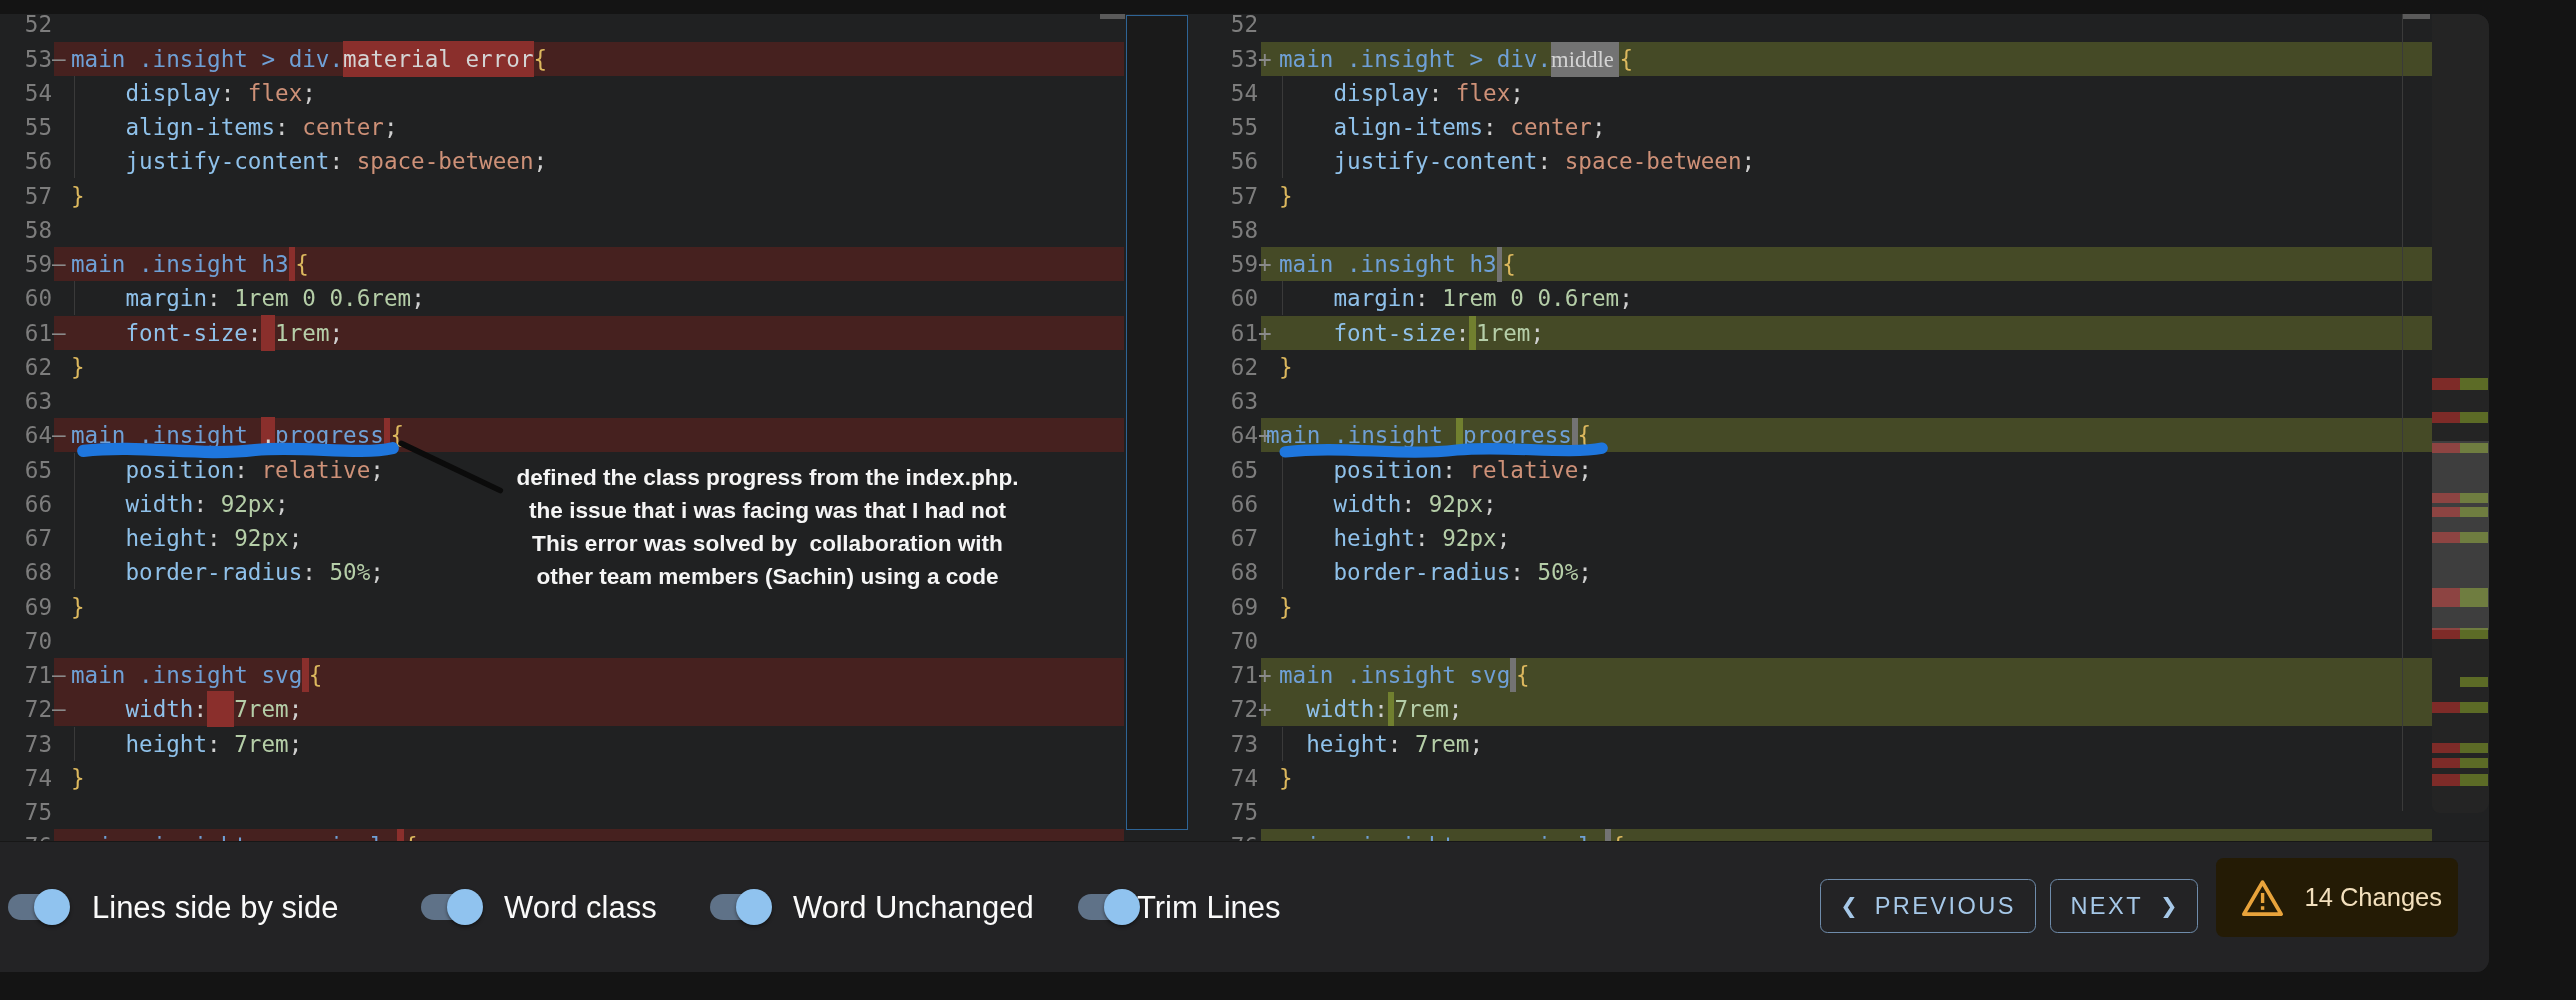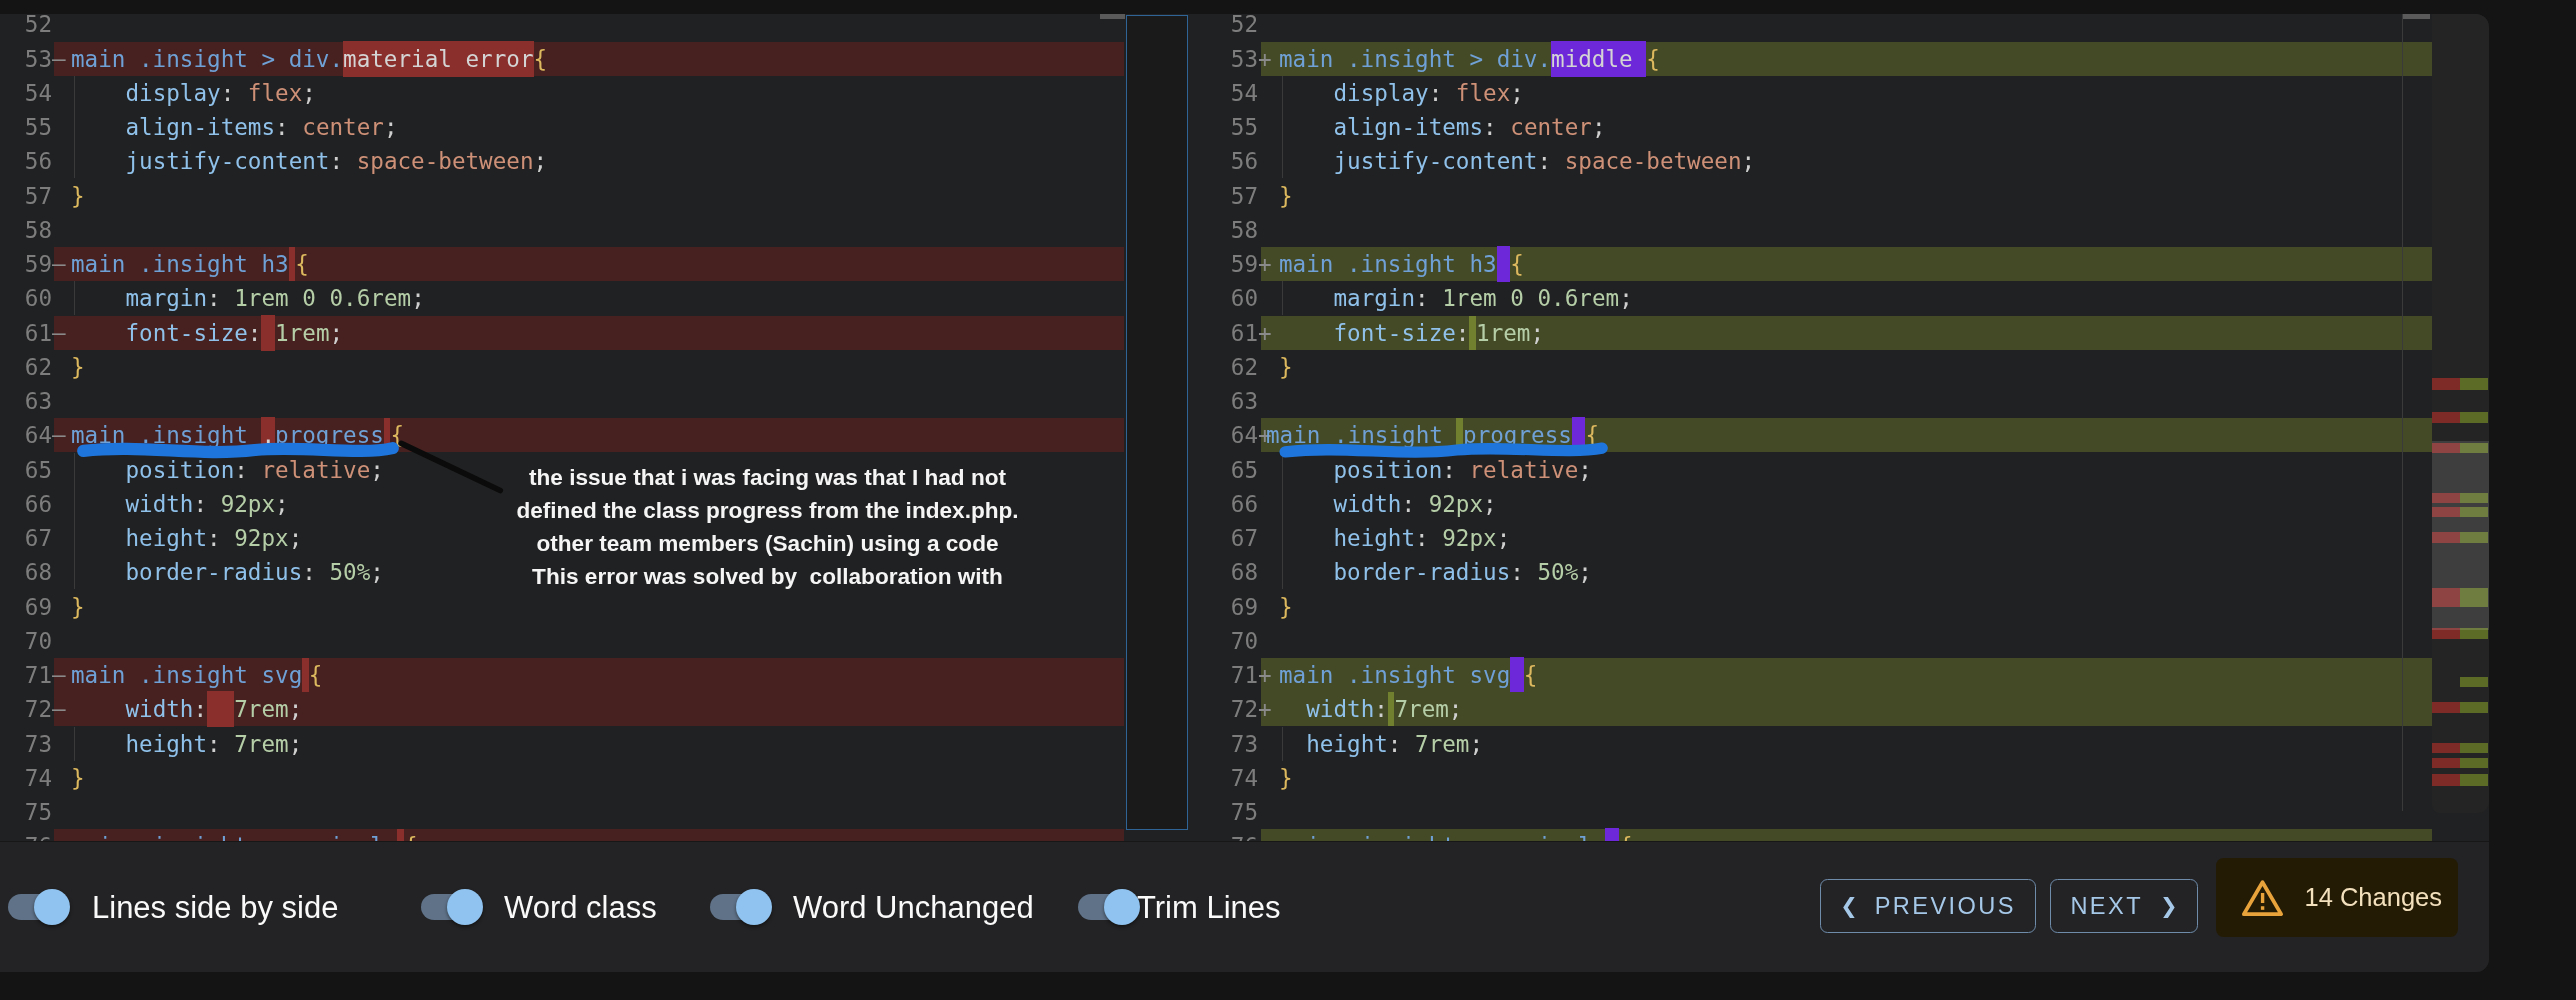--- a/index.html
+++ b/index.html
@@ -16,21 +16,21 @@
   .row.removed .bg{background:#46211f;}
   .row.added .bg{background:#454a26;}
   .num{position:absolute;top:0;text-align:right;color:#7d7d7d;
        font:22.6px/34px "DejaVu Sans Mono",monospace;}
   .sign{position:absolute;top:0;color:#8a8a8a;font:22.6px/34px "DejaVu Sans Mono",monospace;}
   .content{position:absolute;top:0;white-space:pre;font:22.6px/34px "DejaVu Sans Mono",monospace;color:#d4d4d4;}
   .guide{position:absolute;top:0;bottom:0;width:0.9px;background:#3a3a3a;}
   .tk-sel{color:#6fa0d6;} .tk-prop{color:#8fc1ea;} .tk-val{color:#ce9178;}
   .tk-num{color:#b5cea8;} .tk-pun{color:#cfcfcf;} .tk-brace{color:#dcb85e;} .tk-sp{color:#d4d4d4;}
   .row.removed .tk-hl{background:#8a2f2c;padding:4.7px 0;}
-  .row.added  .tk-hl{background:#6d28d9;padding:4.7px 0;}
+  .row.added  .tk-hl{background:#737373;padding:4.7px 0;font-family:Liberation Serif, serif;}
   .tk-mark{display:inline-block;width:6.6px;height:34px;vertical-align:top;}
   .row.removed .tk-mark{background:#8a2f2c;}
   .row.added  .tk-mark{background:#71802f;}
   
   #pane-divider{position:absolute;left:1126px;top:0.9px;width:60px;height:813px;
                 background:#1a1a1a;border:1.9px solid #2e6496;}
   .mini-scrollbar{position:absolute;top:0;height:4.7px;background:#5a5a5a;}
   #track-line{position:absolute;left:2402px;top:0;width:0.9px;height:797px;background:#3a3a3a;}
   
   #ruler{position:absolute;left:2432px;top:0;width:57px;height:799px;background:#242424;
@@ -411,24 +411,24 @@
           <path d="M12 2.2 L22.4 20 H1.6 Z" fill="none" stroke="#e8a33b" stroke-width="2.1" stroke-linejoin="round"></path>
           <rect x="11.1" y="8.2" width="1.9" height="5.6" fill="#e8a33b"></rect>
           <rect x="11.1" y="15.6" width="1.9" height="2.0" fill="#e8a33b"></rect>
         </svg>
         <span>14 Changes</span>
       </div>
     </div>
   </div>
 
   <div id="annotation">
+      <div>defined the class progress from the index.php.</div>
       <div>the issue that i was facing was that I had not</div>
-      <div>defined the class progress from the index.php.</div>
+      <div>This error was solved by  collaboration with</div>
       <div>other team members (Sachin) using a code</div>
-      <div>This error was solved by  collaboration with</div>
     </div>
 
   <svg id="overlay-svg" width="2576" height="1000" viewBox="0 0 2730 1060">
     <path d="M 88 478 C 150 471 210 484 270 477 C 320 472 380 483 416 475" stroke="#1e76dd" stroke-width="13" fill="none" stroke-linecap="round"></path>
     <path d="M 1362 479 C 1424 472 1484 484 1544 477 C 1594 472 1662 482 1698 475" stroke="#1e76dd" stroke-width="12" fill="none" stroke-linecap="round"></path>
     <path d="M 425 470 L 530 520" stroke="#0b0b0b" stroke-width="6" fill="none" stroke-linecap="round"></path>
   </svg>
 </div>
 
 

